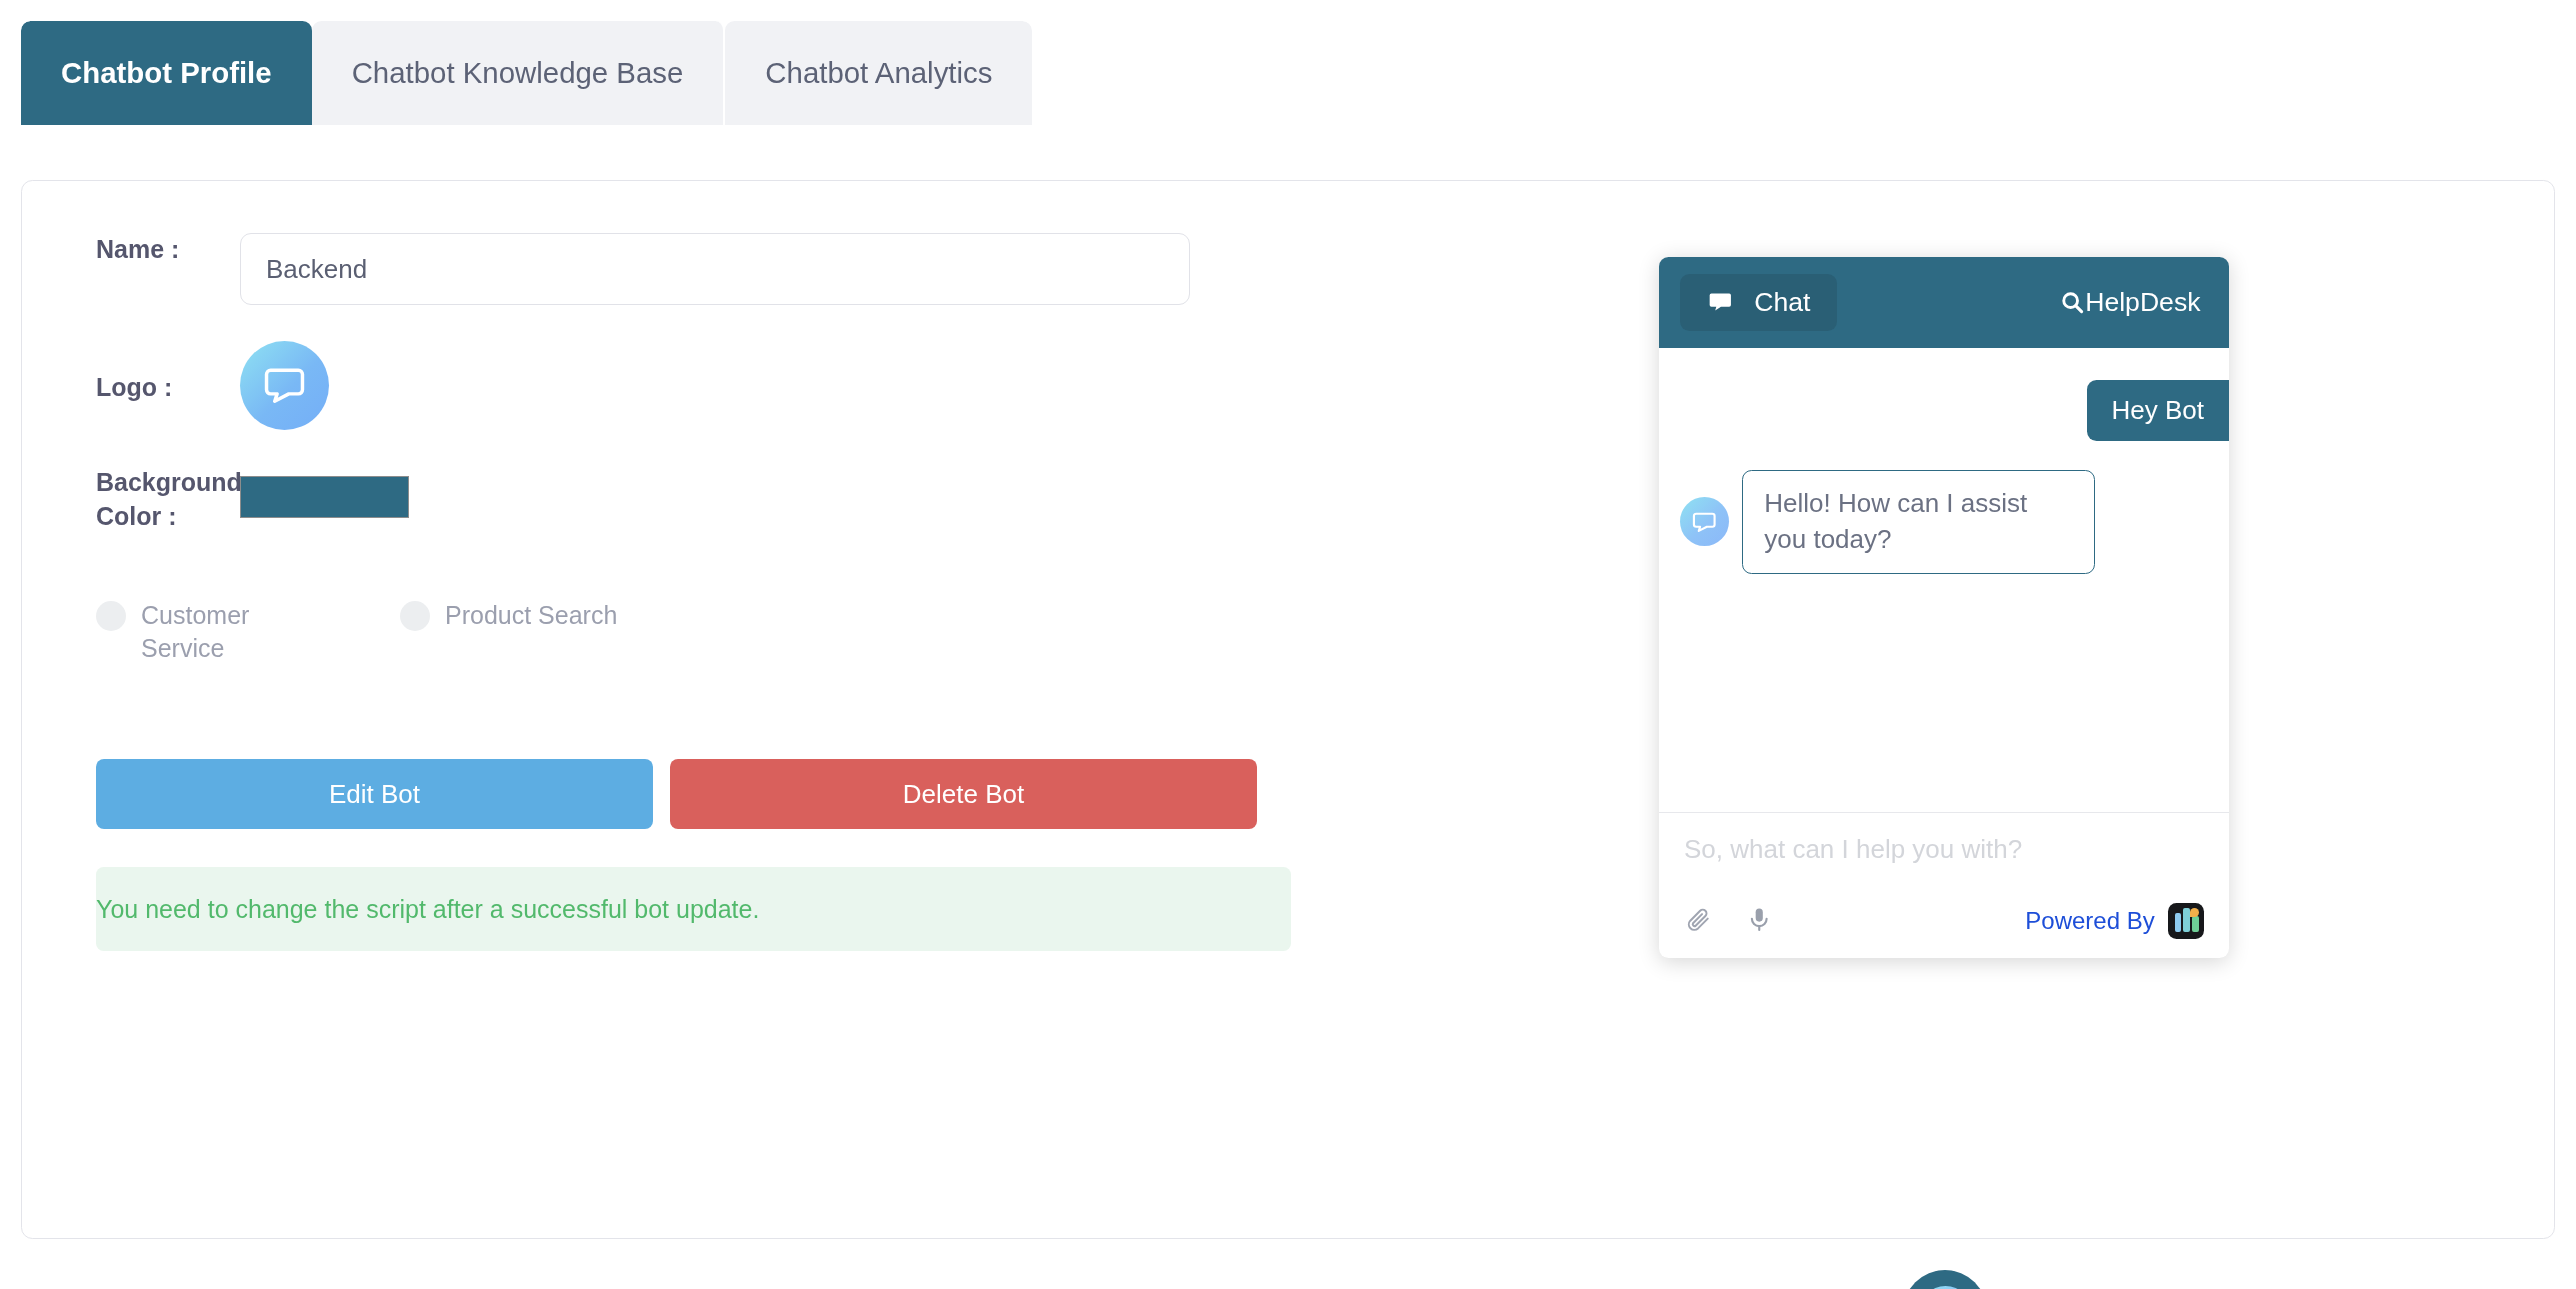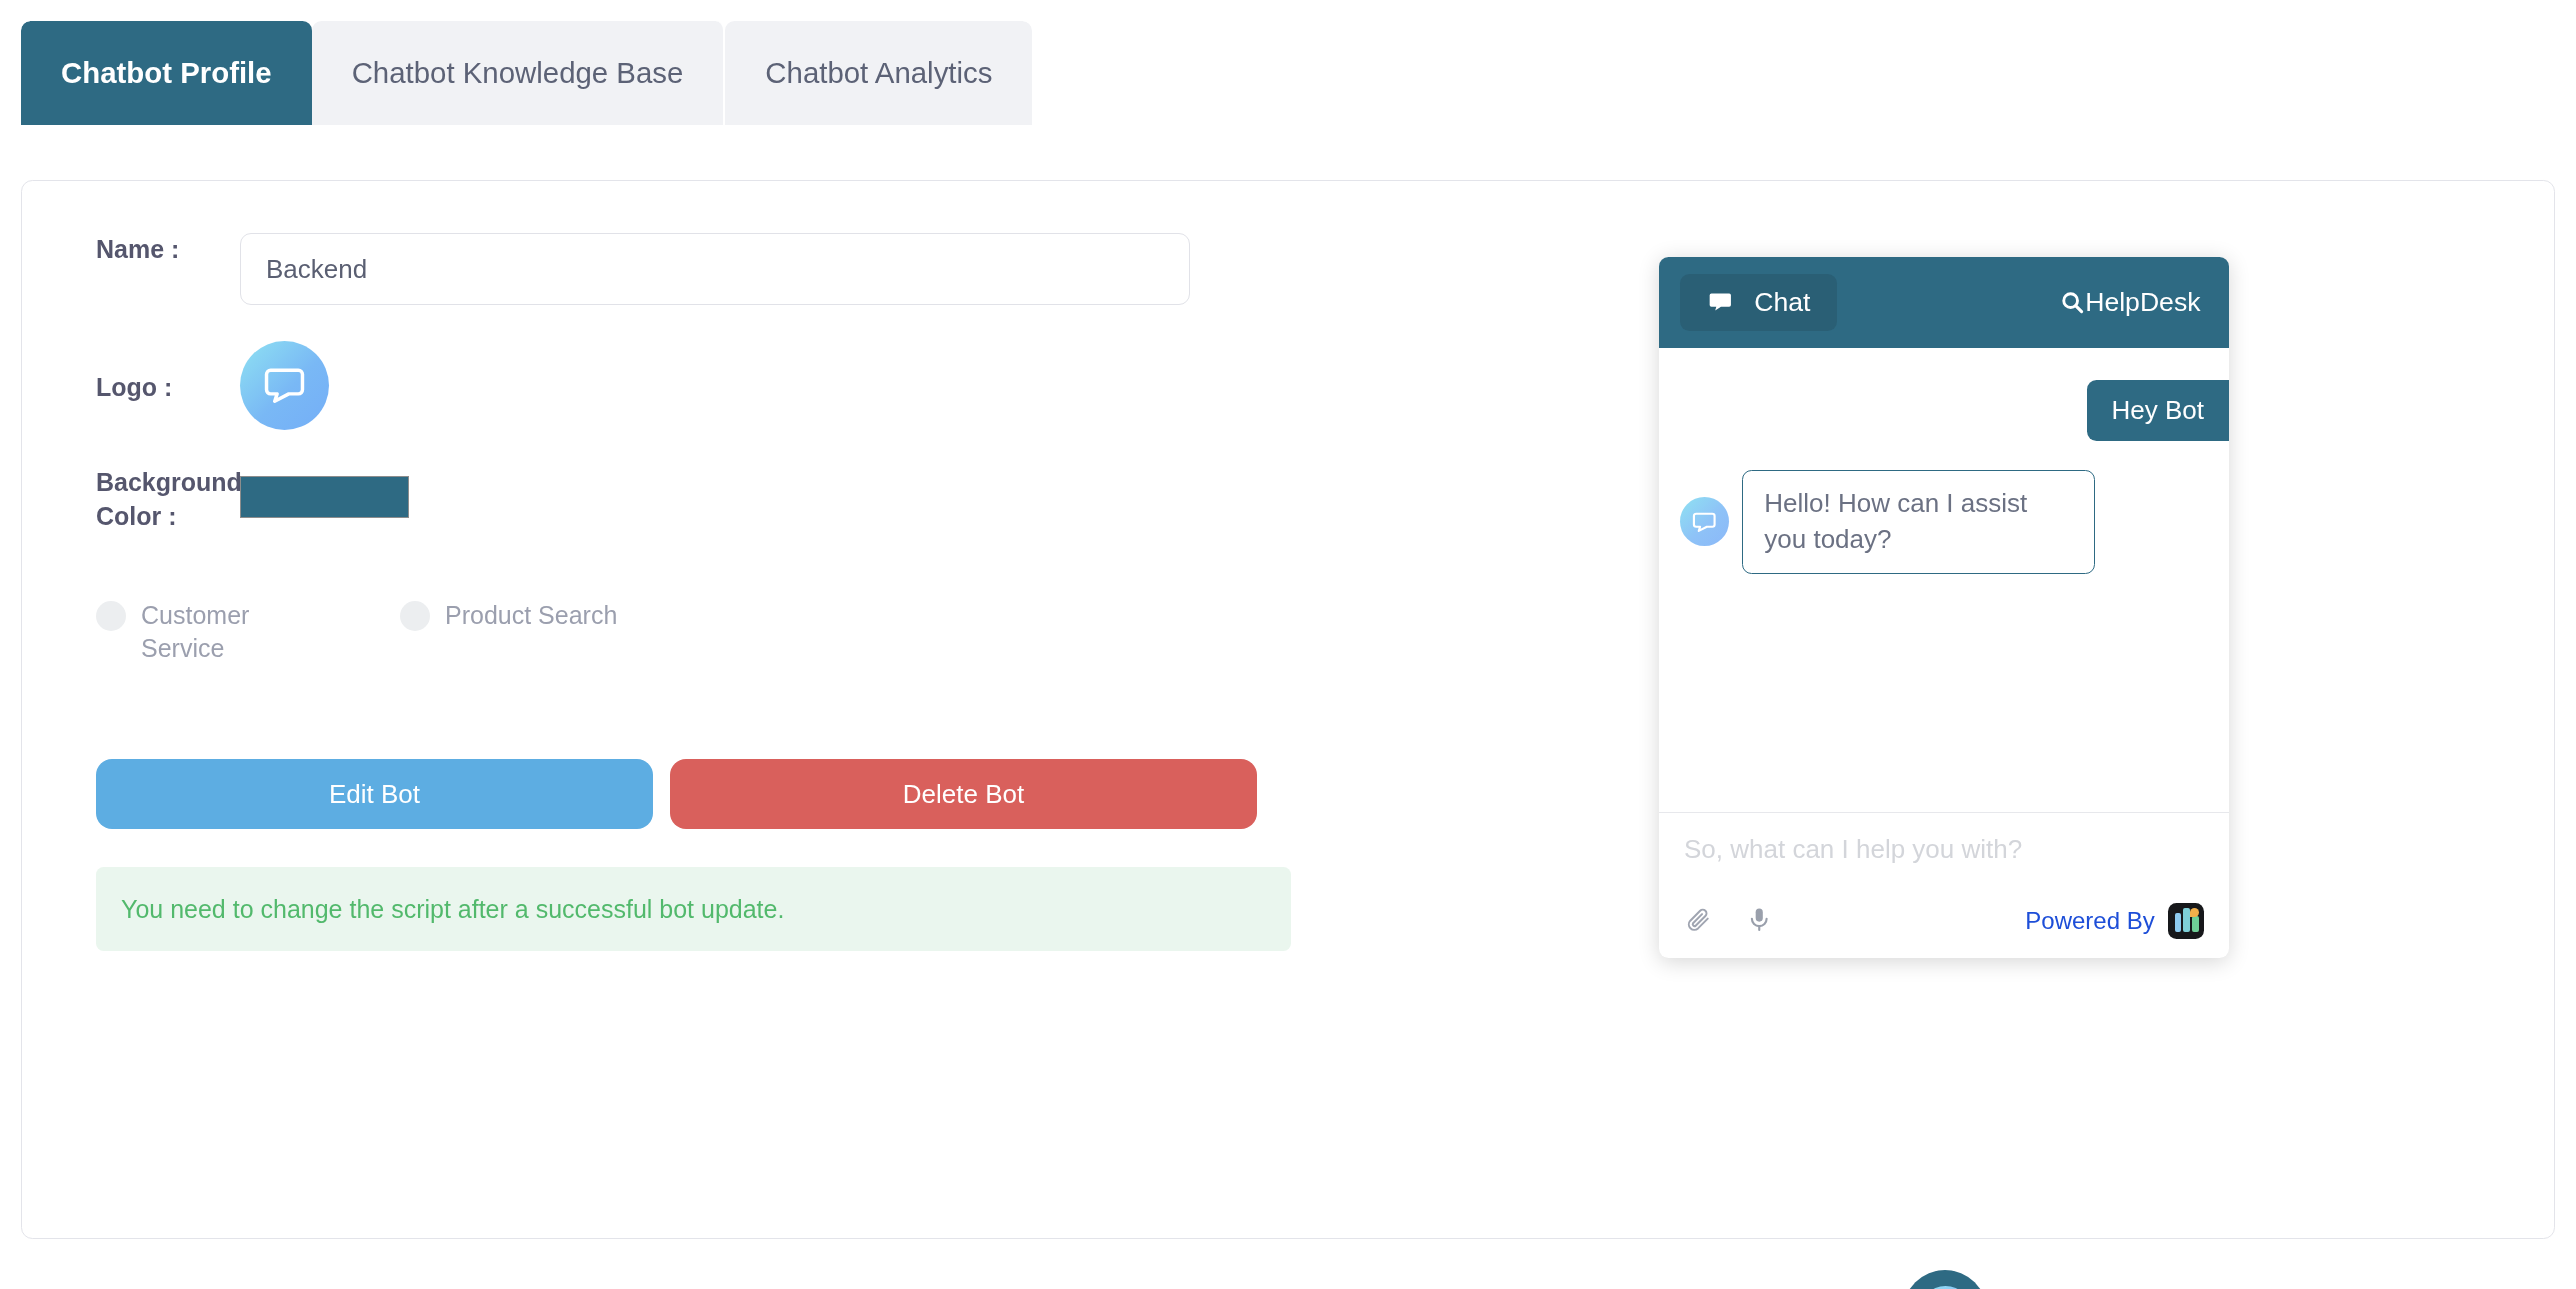--- a/index.html
+++ b/index.html
@@ -100,34 +100,33 @@
     width: 30px; height: 30px; border-radius: 50%;
     background: #eceef0; flex: none; margin-top: 1.9px;
   }
   .radio-label { font-size: 25px; color: #9b9fae; line-height: 1.32; }
 
   
   .btn {
     position: absolute;
     height: 70px;
     display: flex; align-items: center; justify-content: center;
-    border: none; border-radius: 16px;
+    border: none; border-radius: 8px;
     color: #ffffff; font-size: 26px;
     font-family: "Liberation Sans", sans-serif;
     cursor: pointer;
   }
   .btn-edit   { left: 19px;  top: 578px; width: 557px; background: #5dade2; }
   .btn-delete { left: 593px; top: 578px; width: 587px; background: #d9605c; }
 
   .alert {
     position: absolute; left: 19px; top: 686px;
     width: 1195px; height: 84px;
     background: #eaf6ee; border-radius: 7.6px;
     display: flex; align-items: center;
-    padding-left: 25px;
     font-size: 25px; color: #52b96c;
   }
 
   
   .widget {
     position: absolute;
     left: 1637px; top: 76px;
     width: 570px; height: 701px;
     background: #ffffff;
     border-radius: 9.5px;

